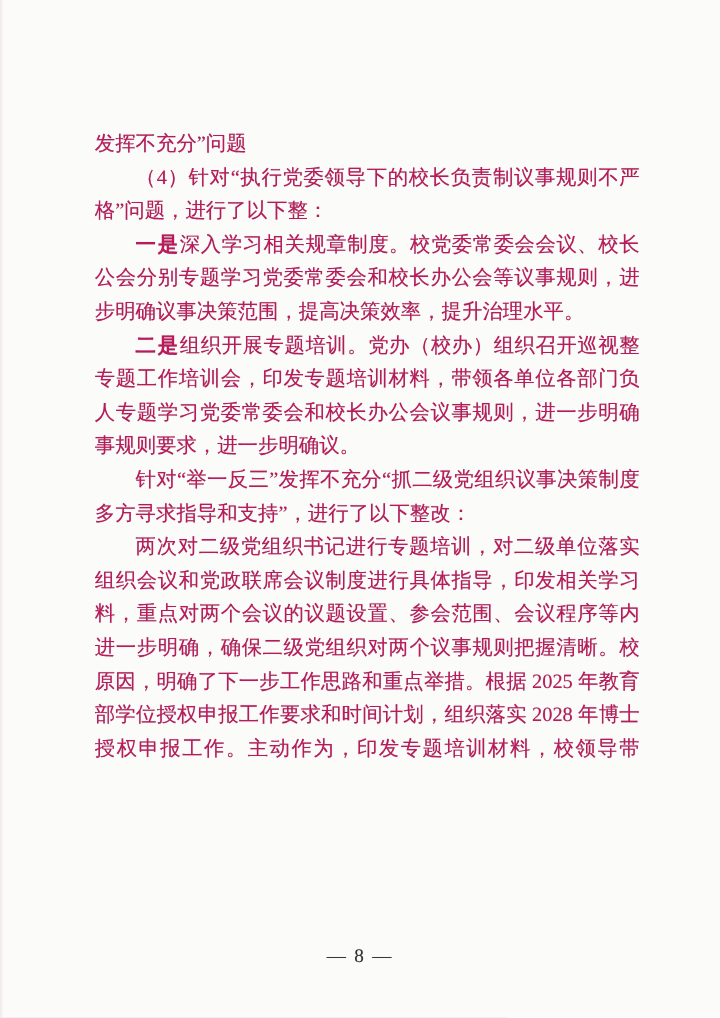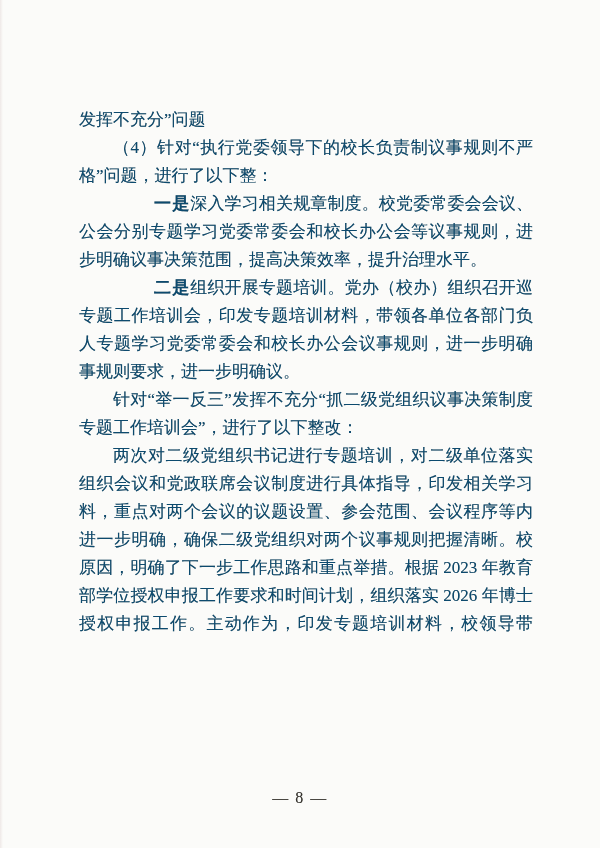--- a/index.html
+++ b/index.html
@@ -12,38 +12,37 @@
     font-family:"Liberation Serif","DejaVu Serif",serif;
   }
   .scan-edge{
     position:absolute;left:0;top:0;width:3px;height:100%;
     background:linear-gradient(to right, rgba(190,160,160,0.20), rgba(0,0,0,0));
     pointer-events:none;
   }
   .content{
     position:absolute;left:79px;top:106px;width:454px;
     font-size:17px;line-height:28px;
-    color:#0c4a6e;
+    color:#be185d;
     text-shadow:0 0 0.6px rgba(47,45,41,0.45);
   }
   .para{margin:0;padding:0;}
   .line{
     text-align:justify;
     text-align-last:justify;
     height:28px;
     overflow:hidden;
     white-space:normal;
   }
   .line.final{text-align-last:left;}
   .line.first{text-indent:34px;}
   .lead{
     font-weight:700;
     font-family:Liberation Mono, monospace;
     letter-spacing:1px;
-    margin-left:41px;
   }
   .footer{
     position:absolute;left:0;right:0;top:787px;
     text-align:center;
     font-size:16px;line-height:22px;
     color:#35332e;
     letter-spacing:1.5px;
     text-shadow:0 0 0.6px rgba(47,45,41,0.4);
   }
 </style>
@@ -67,31 +66,31 @@
         <div class="line final">步明确议事决策范围，提高决策效率，提升治理水平。</div>
       </div>
       <div class="para">
         <div class="line first"><b class="lead">二是</b>组织开展专题培训。党办（校办）组织召开巡视整改</div>
         <div class="line">专题工作培训会，印发专题培训材料，带领各单位各部门负责</div>
         <div class="line">人专题学习党委常委会和校长办公会议事规则，进一步明确议</div>
         <div class="line final">事规则要求，进一步明确议。</div>
       </div>
       <div class="para">
         <div class="line first">针对“举一反三”发挥不充分“抓二级党组织议事决策制度</div>
-        <div class="line final">专题工作培训会”，进行了以下整改：</div>
+        <div class="line final">多方寻求指导和支持”，进行了以下整改：</div>
       </div>
       <div class="para">
         <div class="line first">两次对二级党组织书记进行专题培训，对二级单位落实党</div>
         <div class="line">组织会议和党政联席会议制度进行具体指导，印发相关学习材</div>
         <div class="line">料，重点对两个会议的议题设置、参会范围、会议程序等内容</div>
         <div class="line">进一步明确，确保二级党组织对两个议事规则把握清晰。校党</div>
       </div>
       <div class="para">
-        <div class="line">原因，明确了下一步工作思路和重点举措。根据 2023 年教育</div>
-        <div class="line">部学位授权申报工作要求和时间计划，组织落实 2026 年博士</div>
+        <div class="line">原因，明确了下一步工作思路和重点举措。根据 2025 年教育</div>
+        <div class="line">部学位授权申报工作要求和时间计划，组织落实 2028 年博士</div>
         <div class="line">授权申报工作。主动作为，印发专题培训材料，校领导带</div>
       </div>
     </div>
 
   <div class="footer">
     <span>— 8 —</span>
   </div>
 </div>
 
 </body></html>

